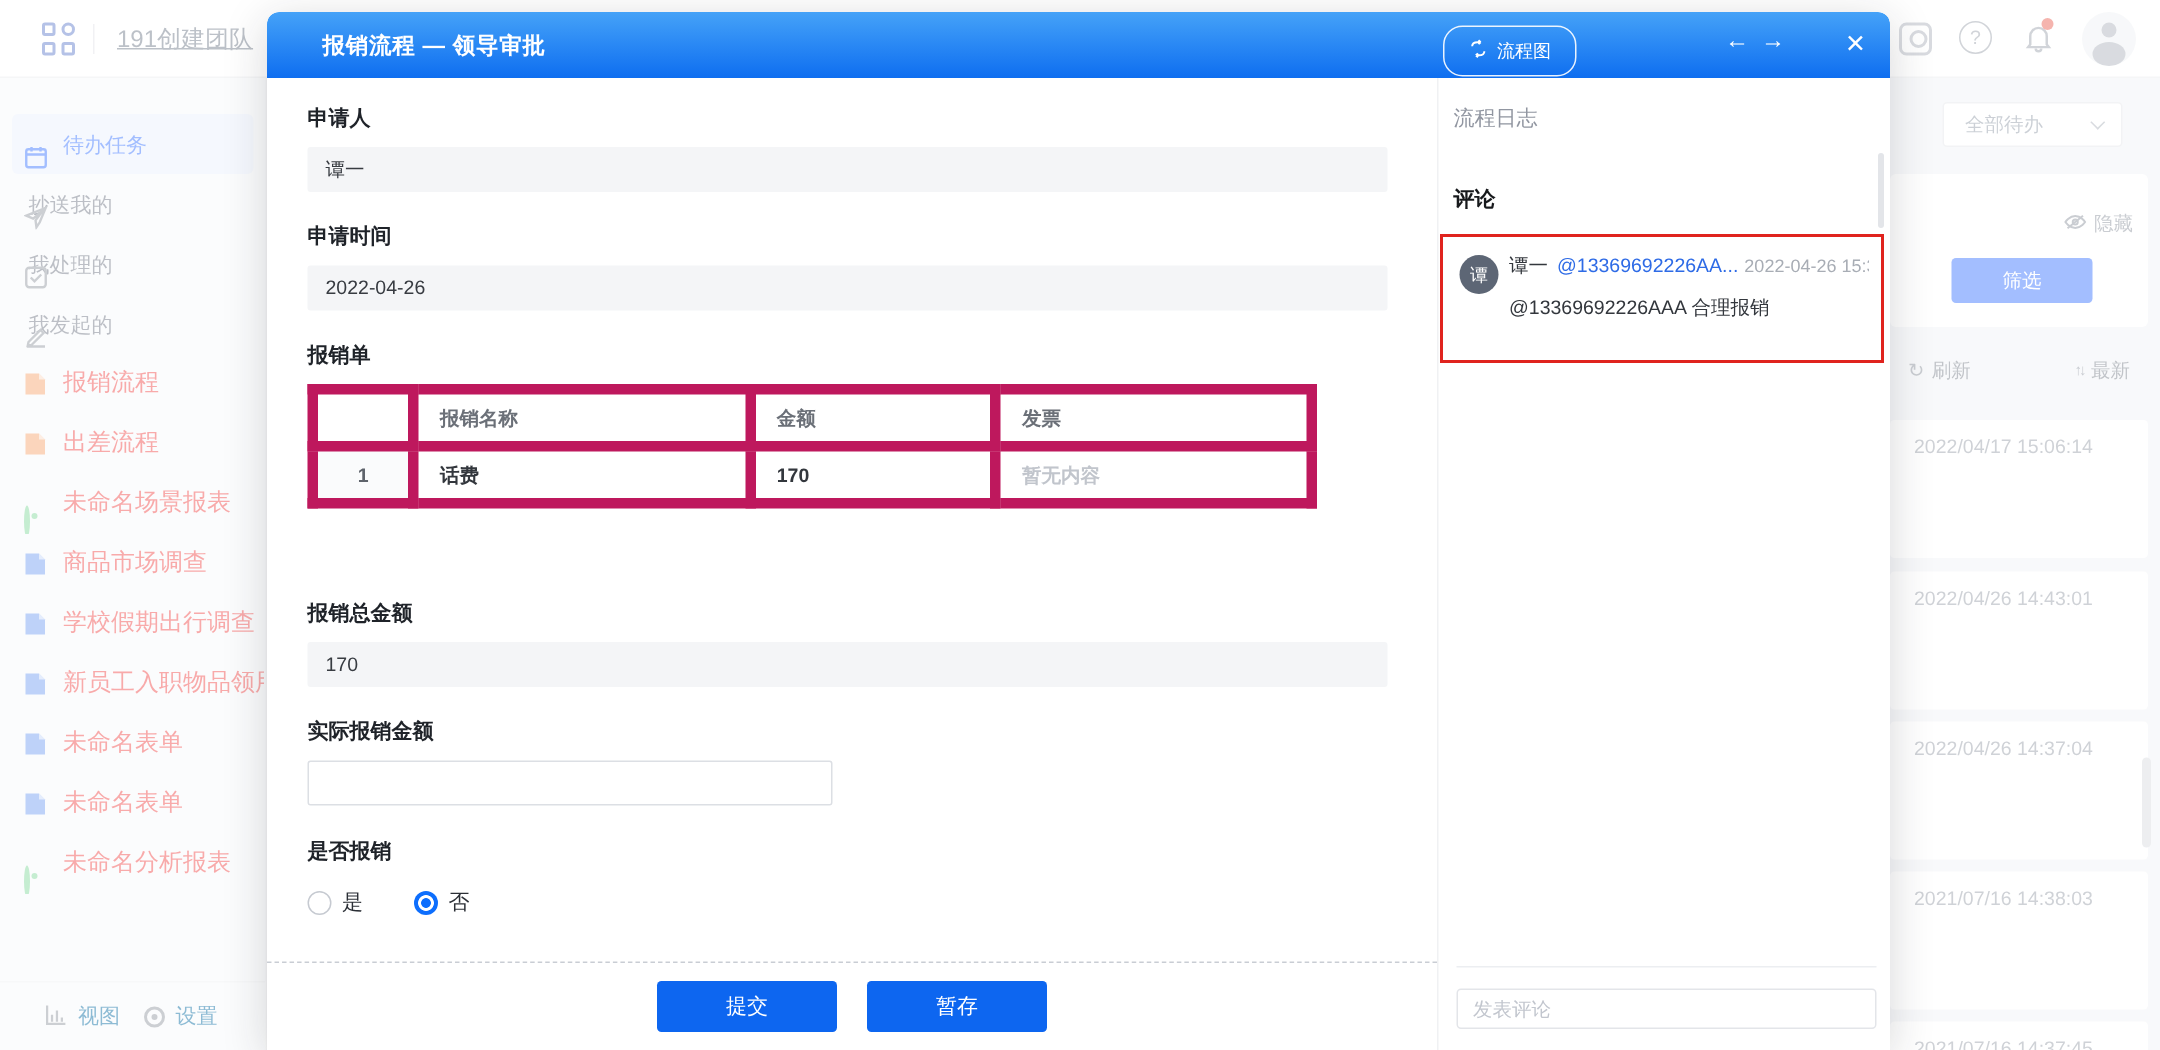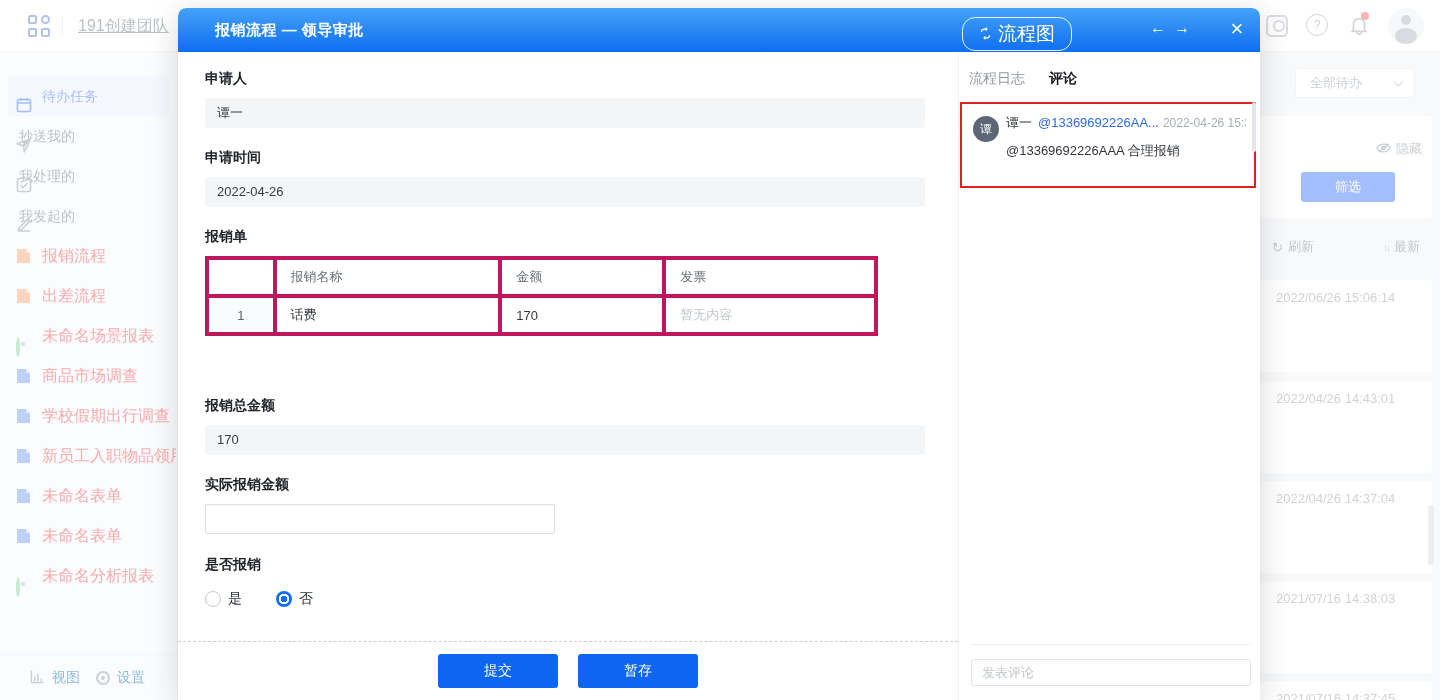--- a/index.html
+++ b/index.html
@@ -60,47 +60,47 @@
   .task-card { position:absolute; left:0; width:172px; height:92px; background:#fff; border-radius:3px; padding:10px 0 0 16px; color:#969ca6; font-size:13px; }
   .vscroll { position:absolute; right:6px; top:453px; width:6px; height:60px; background:#d7dade; border-radius:3px; }
 
   
   .bg-mask { position:absolute; inset:0; background:rgba(255,255,255,0.55); }
 
   
   .modal { position:absolute; left:178px; top:8px; width:1082px; height:692px; background:#fff; border-radius:8px 8px 0 0; box-shadow:0 6px 30px rgba(31,35,41,.18); overflow:hidden; }
   .m-header { position:relative; height:44px; background:linear-gradient(180deg,#45a2f8 0%,#0e6ef0 100%); border-radius:8px 8px 0 0; }
   .m-title { position:absolute; left:37px; top:13px; color:#fff; font-size:15px; font-weight:700; letter-spacing:.5px; }
-  .flow-btn { position:absolute; left:784px; top:9px; height:26px; padding:16px 16px; border:1px solid rgba(255,255,255,.9); border-radius:13px; color:#fff; font-size:19px; display:flex; align-items:center; gap:6px; }
+  .flow-btn { position:absolute; left:784px; top:9px; height:26px; padding:16px 16px; border:1px solid rgba(255,255,255,.9); border-radius:13px; color:#fff; font-size:12px; display:flex; align-items:center; gap:6px; }
   .nav-arrows { position:absolute; left:972px; top:11px; color:#fff; font-size:16px; display:flex; gap:8px; }
   .m-close { position:absolute; left:1044px; top:6px; color:#fff; font-size:22px; width:30px; text-align:center; line-height:30px; }
 
   .m-body { display:flex; height:648px; }
   .m-left { position:relative; width:780px; padding:18px 0 0 27px; }
   .lbl { font-size:14px; font-weight:700; color:#1f2329; margin-bottom:10px; }
   .field { width:720px; height:30px; background:#f4f5f7; border-radius:2px; line-height:30px; padding-left:12px; font-size:13px; color:#383c42; margin-bottom:21px; }
   .tbl { border-collapse:collapse; width:673px; margin-bottom:0; font-size:13px; }
-  .tbl th,.tbl td { border:4px solid #be185d; height:38px; text-align:left; padding-left:14px; font-weight:400;margin-top:16px; }
+  .tbl th,.tbl td { border:7px solid #be185d; height:38px; text-align:left; padding-left:14px; font-weight:700;margin-top:16px; }
   .tbl th { color:#6b7078; }
   .tbl td { color:#33373d; }
   .tbl .idx-h { width:68px; padding-left:0; }
   .tbl .idx { width:68px; background:#fafbfc; text-align:center; padding-left:0; color:#5e636b; }
   .tbl .c-name { width:227px; } .tbl .c-amt { width:165px; } .tbl .c-inv { width:213px; }
   .tbl .placeholder { color:#c1c5cc; }
   .gap60 { height:61px; }
   .ipt { width:350px; height:30px; border:1px solid #dcdfe4; border-radius:2px; background:#fff; outline:none; padding:0 10px; font-size:13px; margin-bottom:22px; display:block; }
   .radio-row { display:flex; align-items:center; gap:34px; margin-top:11px; }
   .radio-opt { display:flex; align-items:center; gap:7px; font-size:14px; color:#2b2f36; }
   .radio { width:16px; height:16px; border-radius:50%; border:1px solid #c6cad1; background:#fff; }
   .radio.checked { border:none; background:radial-gradient(circle,#0d6efd 0 3px,#ffffff 3.5px 5px,#0d6efd 5.5px); }
   .m-footer { position:absolute; left:0; bottom:0; width:780px; height:59px; border-top:1px dashed #c9cdd4; display:flex; justify-content:center; gap:20px; padding-top:12px; }
   .btn { width:120px; height:34px; background:#0d66f0; border:none; border-radius:3px; color:#fff; font-size:14px; }
 
   .m-right { position:relative; width:302px; border-left:1px solid #f0f1f3; }
-  .tabs { display:flex; gap:24px; padding:18px 0 0 10px; font-size:14px; }
+  .tabs { display:flex; gap:24px; padding:18px 0 0 10px; font-size:14px;flex-direction:column; }
   .tab { color:#9196a1; padding-bottom:12px; }
   .tab.active { color:#17191c; font-weight:700; }
   .comment-box { position:relative; margin:2px 4px 0 1px; border:2px solid #e0231e; height:86px; padding:10px 8px 0 11px; }
   .cmt-avatar { position:absolute; left:11px; top:12px; width:26px; height:26px; border-radius:50%; background:#5d6675; color:#fff; font-size:12px; text-align:center; line-height:26px; }
   .cmt-head { margin-left:33px; white-space:nowrap; overflow:hidden; }
   .cmt-name { font-size:13px; color:#33373d; margin-right:6px; }
   .cmt-mention { font-size:13px; color:#2e6be6; }
   .cmt-time { font-size:12px; color:#a8adb5; margin-left:4px; }
   .cmt-body { margin:10px 0 0 33px; font-size:13px; color:#33373d; }
   .panel-scroll { position:absolute; right:4px; top:50px; width:4px; height:50px; background:#e3e5e9; border-radius:2px; }
@@ -280,21 +280,21 @@
       <div class="list-toolbar">
         <span class="tool">
           <span class="refresh-glyph">↻</span>
           <span>刷新</span>
         </span>
         <span class="tool">
           <span class="sort-glyph">↑↓</span>
           <span>最新</span>
         </span>
       </div>
-      <div class="task-card" style="top:228px"><span>2022/06/26 15:06:14</span></div>
+      <div class="task-card" style="top:228px"><span>2022/04/17 15:06:14</span></div>
       <div class="task-card" style="top:329px"><span>2022/04/26 14:43:01</span></div>
       <div class="task-card" style="top:429px"><span>2022/04/26 14:37:04</span></div>
       <div class="task-card" style="top:529px"><span>2021/07/16 14:38:03</span></div>
       <div class="task-card" style="top:629px"><span>2021/07/16 14:37:45</span></div>
       <div class="vscroll"></div>
     </div>
   </div>
 
   <div class="bg-mask"></div>
 

